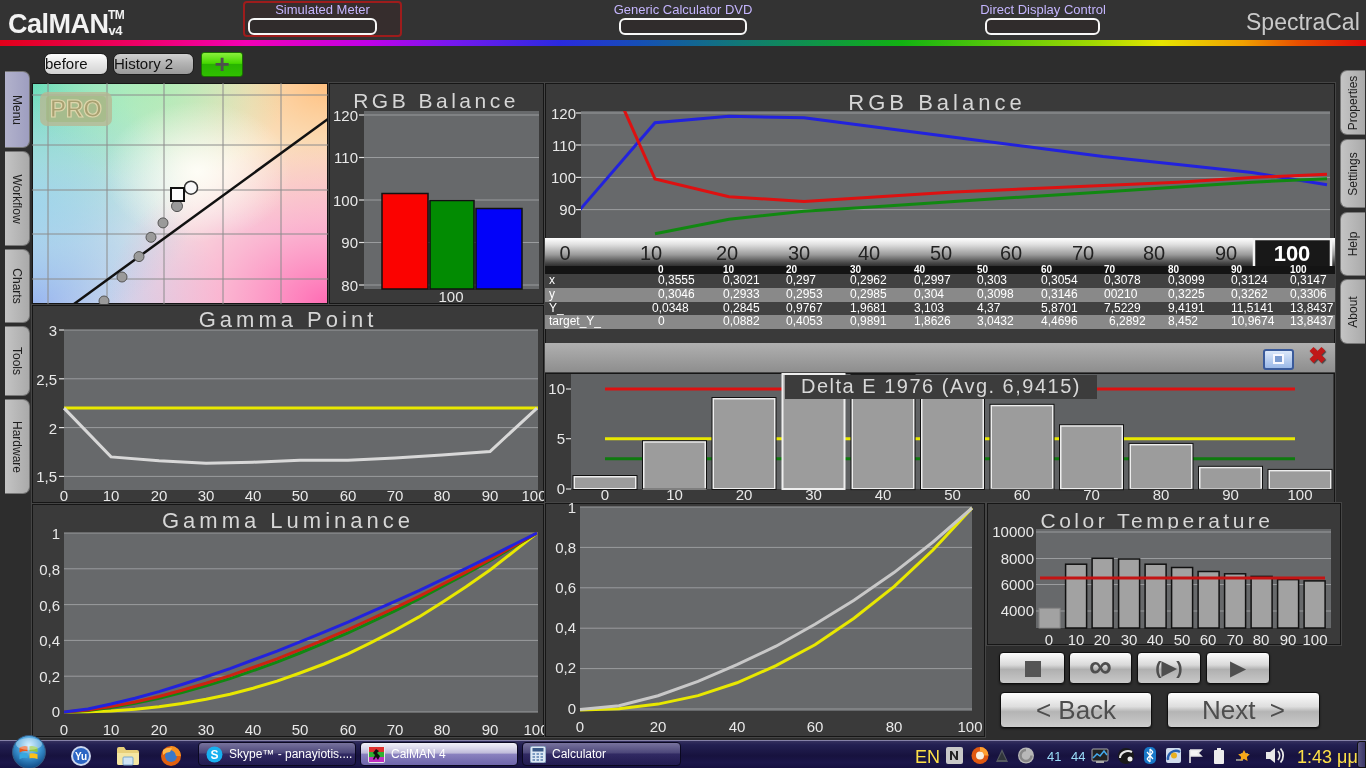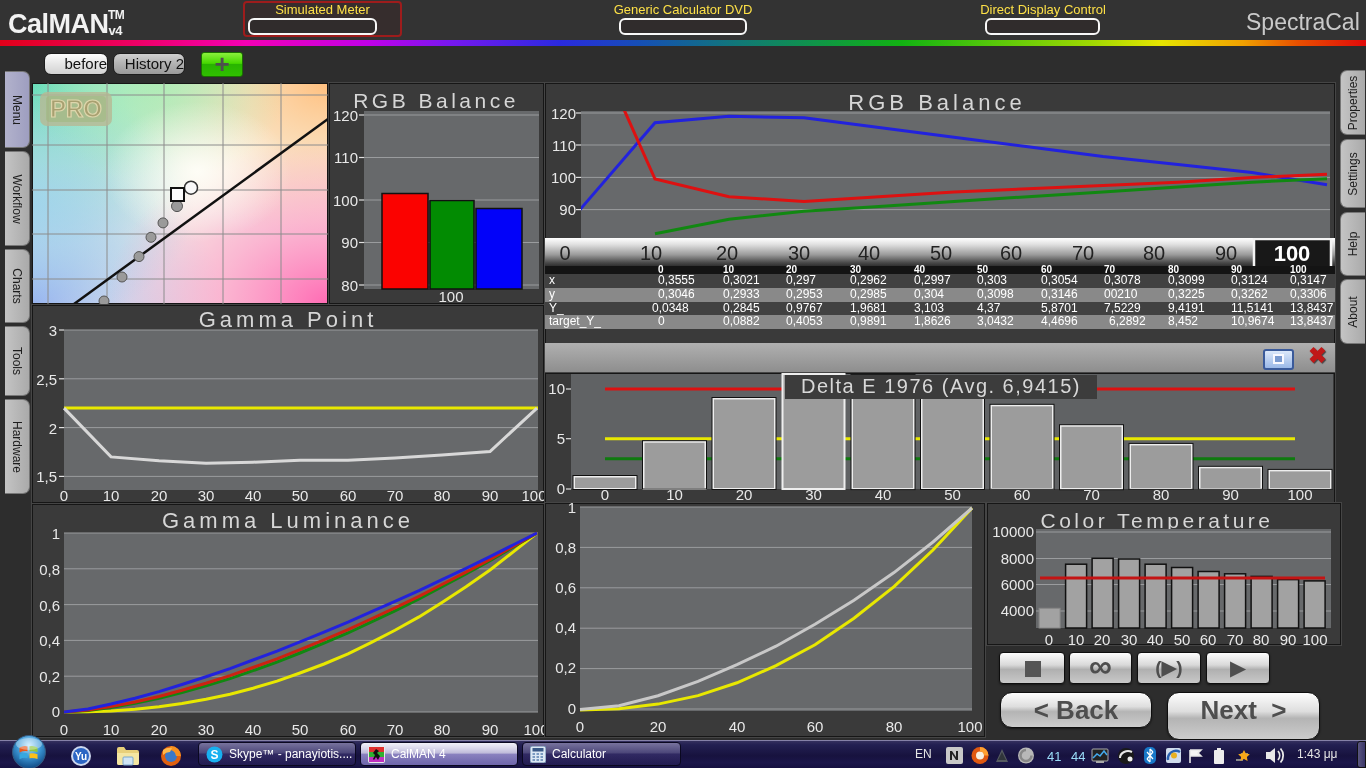--- a/index.html
+++ b/index.html
@@ -1,54 +1,54 @@
 <!DOCTYPE html>
 <html><head><meta charset="utf-8">
 <style>
 *{margin:0;padding:0;box-sizing:border-box}
 html,body{width:1366px;height:768px;overflow:hidden;background:#2d2d2d;font-family:"Liberation Sans",sans-serif;-webkit-font-smoothing:antialiased}
 .abs{position:absolute}
 #stage{position:relative;width:1366px;height:768px}
 
 #topbar{left:0;top:0;width:1366px;height:40px;background:#333333}
 #rainbow{left:0;top:40px;width:1366px;height:6px;background:linear-gradient(90deg,#e10019 0%,#ee0066 10%,#f400b4 18%,#c000e8 27%,#7718f0 33%,#2a2ae0 41%,#1550b4 47%,#117878 54%,#0f9646 60%,#12b212 66%,#5ac80a 73%,#a0d802 80%,#e6e400 85%,#f0a000 91%,#e85000 95%,#e00a0a 100%)}
-.meterlbl{color:#fde047;font-size:13px;text-align:center}
+.meterlbl{color:#c4b5fd;font-size:13px;text-align:center}
 .meterbox{border:2px solid #f8f8f8;border-radius:6px;background:#302c2c}
 #redbox{left:243px;top:1px;width:159px;height:36px;border:2px solid #9e1c1c;border-radius:4px;background:#362d2d}
 
-.toptab{top:53px;height:22px;border-radius:7px;border:1px solid #1d1d1d;font-size:15px;color:#111;text-align:right;line-height:20px}
+.toptab{top:53px;height:22px;border-radius:7px;border:1px solid #1d1d1d;font-size:15px;color:#111;text-align:left;line-height:20px}
 #tab-before{left:44px;width:64px;background:linear-gradient(#fdfdfd,#e8e8e8 45%,#d2d2d2)}
-#tab-hist{left:113px;width:72px;background:linear-gradient(#d0d0d0,#b4b4b4 45%,#9a9a9a)}
+#tab-hist{left:113px;width:81px;background:linear-gradient(#d0d0d0,#b4b4b4 45%,#9a9a9a)}
 #tab-plus{left:201px;top:52px;width:42px;height:25px;border-radius:3px;border:1px solid #1a7000;background:linear-gradient(#8af03c 0%,#46d800 45%,#28b400 50%,#30c000 100%)}
 
 .vtab{width:25px;border:1px solid #777;background:linear-gradient(90deg,#c4c4c4,#aaaaaa);color:#1d1d1d;font-size:12px;display:flex;align-items:center;justify-content:center}
 .vtab.l{left:5px;border-radius:0 7px 7px 0;border-left:none}
 .vtab.r{left:1340px;border-radius:7px 0 0 7px;border-right:none}
 .vtab span{white-space:nowrap}
 .vtab.l span{transform:rotate(90deg)}
 .vtab.r span{transform:rotate(-90deg)}
 
 .panel{background:#3a3a3a;border:1px solid #161616;outline:1px solid #454545}
 svg{position:absolute;left:0;top:0}
 .axt{fill:#e8e8e8;font-size:15px;font-family:"Liberation Sans",sans-serif}
 
 #taskbar{left:0;top:740px;width:1366px;height:28px;background:linear-gradient(#34305e 0%,#232052 14%,#17123e 55%,#1b164a 80%,#151040 100%);border-top:1px solid #8581a8}
 .tbtn{top:742px;height:24px;border-radius:4px;border:1px solid #0a0820;background:linear-gradient(rgba(255,255,255,0.28) 0%,rgba(255,255,255,0.10) 45%,rgba(30,20,80,0.25) 50%,rgba(20,12,70,0.35) 100%),linear-gradient(#433d78,#2a2458);color:#fff;font-size:12px;display:flex;align-items:center;gap:6px;padding-left:7px;overflow:hidden}
 .tbtn.active{background:linear-gradient(rgba(255,255,255,0.85) 0%,rgba(255,255,255,0.45) 45%,rgba(140,130,200,0.35) 52%,rgba(110,100,180,0.45) 100%),linear-gradient(#a39cd0,#6e66a4)}
-.tray{color:#e5e5e5;font-size:12px}
+.tray{color:#fde047;font-size:18px}
 
 #rgbtable{font-size:12px;color:#fff}
 #rgbtable .row{position:absolute;left:0;width:100%;height:13.8px;line-height:13.5px;white-space:nowrap}
 #rgbtable .d{background:#414141}
 #rgbtable .l{background:#898989}
 #rgbtable span{position:absolute}
 .hnum{position:absolute;font-size:10px;font-weight:bold;color:#fff;top:-10px}
 
 .sbtn{position:absolute;border-radius:4px;border:1px solid #0e0e0e;background:linear-gradient(#fdfdfd 0%,#d9d9d9 40%,#b0b0b0 55%,#c8c8c8 100%);box-shadow:0 1px 2px rgba(0,0,0,0.5)}
-.navbtn{position:absolute;border-radius:12px;border:1px solid #0e0e0e;background:linear-gradient(#fdfdfd 0%,#dedede 40%,#b4b4b4 55%,#cccccc 100%);color:#4e4e4e;font-weight:bold;font-size:26px;text-align:center;box-shadow:0 1px 2px rgba(0,0,0,0.5)}
+.navbtn{position:absolute;border-radius:4px;border:1px solid #0e0e0e;background:linear-gradient(#fdfdfd 0%,#dedede 40%,#b4b4b4 55%,#cccccc 100%);color:#4e4e4e;font-weight:normal;font-size:26px;text-align:center;box-shadow:0 1px 2px rgba(0,0,0,0.5)}
 </style></head>
 <body>
 <div id="stage">
 
 <div class="abs" id="topbar"></div>
 <div class="abs" style="left:8px;top:8px;color:#f2f2f2;font-size:27px;font-weight:bold;letter-spacing:-0.5px">CalMAN<span style="font-size:13px;font-weight:bold;vertical-align:-2px">v4</span><span style="font-size:12px;vertical-align:14px;margin-left:-14px">TM</span></div>
 <div class="abs" style="left:1246px;top:9px;color:#c9c9c9;font-size:23px">SpectraCal</div>
 <div class="abs" id="redbox"></div>
 <div class="abs meterlbl" style="left:243px;top:2px;width:159px">Simulated Meter</div>
 <div class="abs meterbox" style="left:248px;top:18px;width:129px;height:17px"></div>
@@ -536,21 +536,21 @@
 </g>
 </svg>
 
 <div class="sbtn" style="left:999px;top:652px;width:66px;height:32px">
       <div style="position:absolute;left:25px;top:8px;width:16px;height:16px;background:#555"></div>
     </div>
 <div class="sbtn" style="left:1069px;top:652px;width:63px;height:32px;color:#4e4e4e;font-size:32px;font-weight:bold;text-align:center;line-height:26px">∞</div>
 <div class="sbtn" style="left:1137px;top:652px;width:64px;height:32px;color:#4e4e4e;font-size:19px;font-weight:bold;text-align:center;line-height:30px">(▶)</div>
 <div class="sbtn" style="left:1206px;top:652px;width:64px;height:32px;color:#4e4e4e;font-size:21px;text-align:center;line-height:30px">▶</div>
 <div class="navbtn" style="left:1000px;top:692px;width:152px;height:36px;line-height:34px">&lt; Back</div>
-<div class="navbtn" style="left:1167px;top:692px;width:153px;height:48px;line-height:34px">Next &nbsp;&gt;</div>
+<div class="navbtn" style="left:1167px;top:692px;width:153px;height:36px;line-height:34px">Next &nbsp;&gt;</div>
 
 <div class="abs" id="taskbar"></div>
 <svg class="abs" width="44" height="34" viewBox="0 0 44 34" style="left:7px;top:735px">
 <defs>
         <radialGradient id="orb" cx="50%" cy="30%" r="75%">
           <stop offset="0" stop-color="#bfe8ff"></stop>
           <stop offset="45%" stop-color="#3e9ad8"></stop>
           <stop offset="100%" stop-color="#0a3f7a"></stop>
         </radialGradient>
       </defs>

